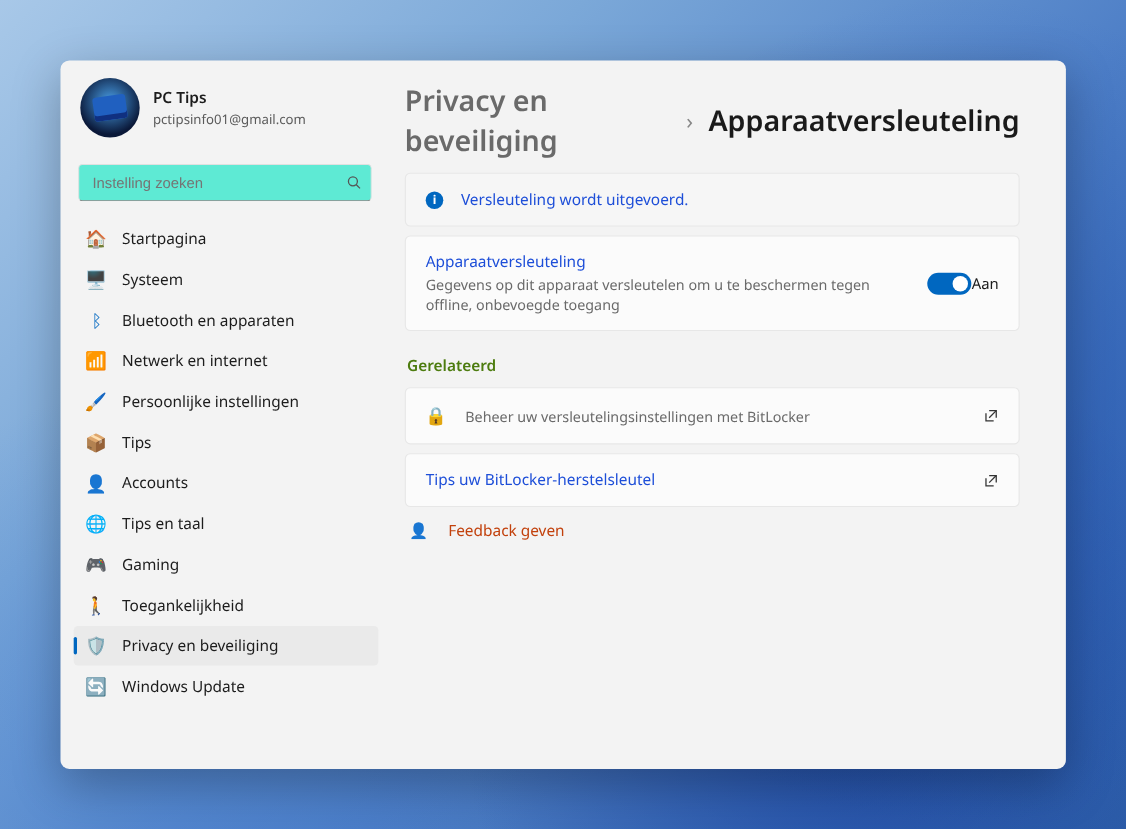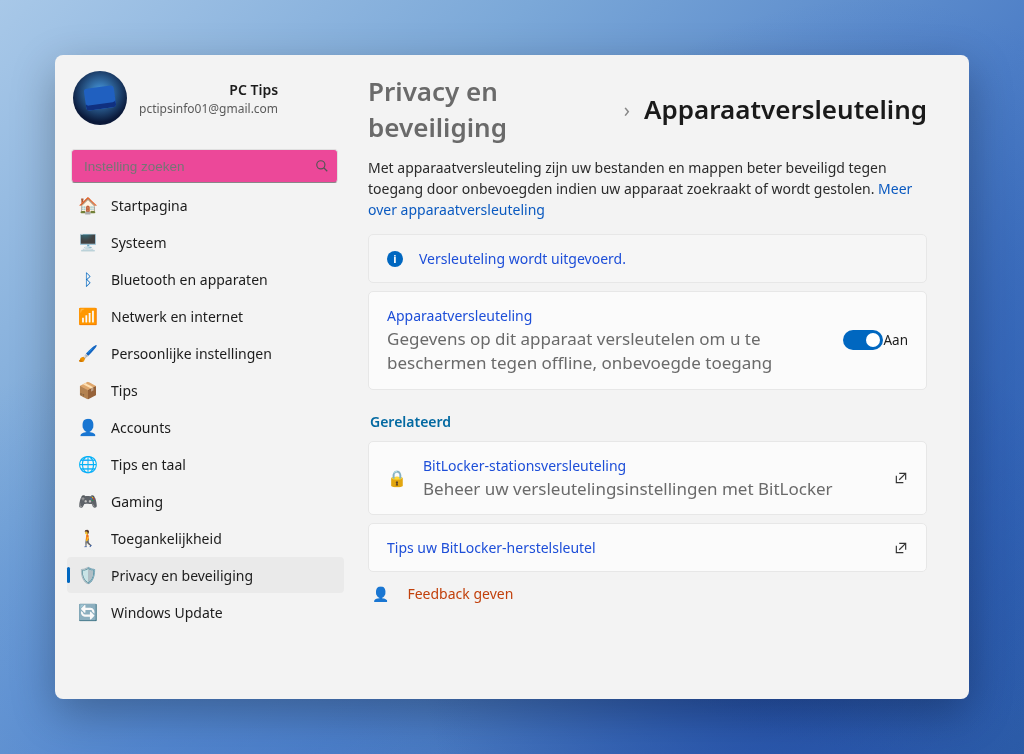--- a/index.html
+++ b/index.html
@@ -32,37 +32,37 @@
 .back-btn svg { width:14px; height:14px; stroke:#333; }
 .app-title { font-size: 12.5px; color:#1c1c1c; margin-left: 10px; }
 .caption-btns { margin-left:auto; display:flex; }
 .caption-btns div {
   width: 44px; height: 30px; display:flex; align-items:center; justify-content:center;
   cursor:pointer; color:#222;
 }
 .caption-btns svg { width:11px; height:11px; stroke:#222; }
 .content { flex:1; display:flex; overflow:hidden; }
 .sidebar { width: 295px; padding: 10px 6px 10px 12px; display:flex; flex-direction:column; }
-.profile { display:flex; align-items:center; gap:12px; padding: 6px 8px 16px 6px; text-align: right; }
+.profile { display:flex; align-items:center; gap:12px; padding: 6px 8px 16px 6px; }
 .avatar {
   width:54px; height:54px; border-radius:50%;
   background: radial-gradient(circle at 50% 40%, #4aa0e8 0%, #0a1838 70%);
   display:flex;align-items:center;justify-content:center;
   position:relative; overflow:hidden;
 }
 .avatar::before{
   content:""; position:absolute; width:30px; height:22px;
   background:#2060c0; border-radius:3px; transform:rotate(-8deg);
   box-shadow: inset 0 -5px 0 #103080;
 }
 .profile-name { font-size:14px; font-weight:600; color:#1c1c1c; }
 .profile-email { font-size:12px; color:#5a5a5a; margin-top:1px; }
 .search {
-  margin: 8px 6px 0 4px; position:relative;
-  background:#ec4899; border:1px solid #e0e0e0; border-bottom:1.5px solid #888;
+  margin: 8px 6px 12px 4px; position:relative;
+  background:#5eead4; border:1px solid #e0e0e0; border-bottom:1.5px solid #888;
   border-radius:4px; height:34px; display:flex; align-items:center;
 }
 .search input {
   border:none; outline:none; flex:1; padding:0 12px; font-size:13.5px;
   color:#333; background:transparent;
 }
 .search-icon { width:30px; display:flex;align-items:center;justify-content:center; color:#555; }
 .nav { display:flex; flex-direction:column; gap:1px; margin-top:4px; }
 .nav-item {
   display:flex; align-items:center; gap:14px; padding:0 12px;
@@ -87,32 +87,32 @@
   padding:14px 18px; display:flex; align-items:center; gap:16px; margin-bottom:8px;
 }
 .card.info { background:#f6f6f6;}
 .info-icon {
   width:16px; height:16px; border-radius:50%; background:#0067c0;
   color:#fff; font-size:11px; font-weight:bold; display:flex;align-items:center;justify-content:center;
   flex-shrink:0;
 }
 .card-body { flex:1; }
 .card-title { font-size:14px; color:#1d4ed8; }
-.card-sub { font-size:17px; color:#6a6a6a; margin-top:2px; line-height:1.4; }
+.card-sub { font-size:13px; color:#6a6a6a; margin-top:2px; line-height:1.4; }
 .toggle-wrap { display:flex; align-items:center; }
 .toggle {
   width:40px; height:20px; border-radius:10px; background:#0067c0;
   position:relative; cursor:pointer;
 }
 .toggle::after {
   content:""; position:absolute; right:3px; top:3px; width:14px; height:14px;
   background:#fff; border-radius:50%;
 }
 .toggle-label { font-size:13.5px; color:#1c1c1c; }
-.section-label { font-size:14px; font-weight:600; color:#0369a1; margin:22px 0 10px 2px; }
+.section-label { font-size:14px; font-weight:600; color:#4d7c0f; margin:22px 0 10px 2px; }
 .ext-icon { width:14px; height:14px; stroke:#333; fill:none; flex-shrink:0;}
 .lock-icon { font-size:16px; color:#333; width:20px; text-align:center; flex-shrink:0;}
 .feedback { display:flex; align-items:center; gap:18px; margin-top:10px; padding:2px 4px; }
 .feedback-icon { font-size:14px; color:#333; }
 .feedback-link { font-size:14px; color:#c2410c; cursor:pointer;}
 </style>
 </head>
 <body>
 
 <div class="window">
@@ -187,23 +187,20 @@
         </nav>
     </aside>
 
     <main class="main">
       <div class="breadcrumb">
         <span class="breadcrumb-parent">Privacy en beveiliging</span>
         <span class="breadcrumb-sep">›</span>
         <span class="breadcrumb-current">Apparaatversleuteling</span>
       </div>
 
-      <p class="desc">
-        <span>Met apparaatversleuteling zijn uw bestanden en mappen beter beveiligd tegen toegang door onbevoegden indien uw apparaat zoekraakt of wordt gestolen. </span><span class="link">Meer over apparaatversleuteling</span>
-      </p>
 
       <div class="card info">
         <span class="info-icon">i</span>
         <span class="card-title">Versleuteling wordt uitgevoerd.</span>
       </div>
 
       <div class="card">
         <div class="card-body">
           <div class="card-title">Apparaatversleuteling</div>
           <div class="card-sub">Gegevens op dit apparaat versleutelen om u te beschermen tegen offline, onbevoegde toegang</div>
@@ -212,21 +209,20 @@
           <div class="toggle"></div>
           <span class="toggle-label">Aan</span>
         </div>
       </div>
 
       <div class="section-label">Gerelateerd</div>
 
       <div class="card">
         <span class="lock-icon">🔒</span>
         <div class="card-body">
-          <div class="card-title">BitLocker-stationsversleuteling</div>
           <div class="card-sub">Beheer uw versleutelingsinstellingen met BitLocker</div>
         </div>
         <svg class="ext-icon" viewBox="0 0 24 24" stroke-width="2">
             <path d="M9 4h11v11"></path>
             <path d="M20 4 L9 15"></path>
             <path d="M16 20H4V8"></path>
           </svg>
       </div>
 
       <div class="card">

